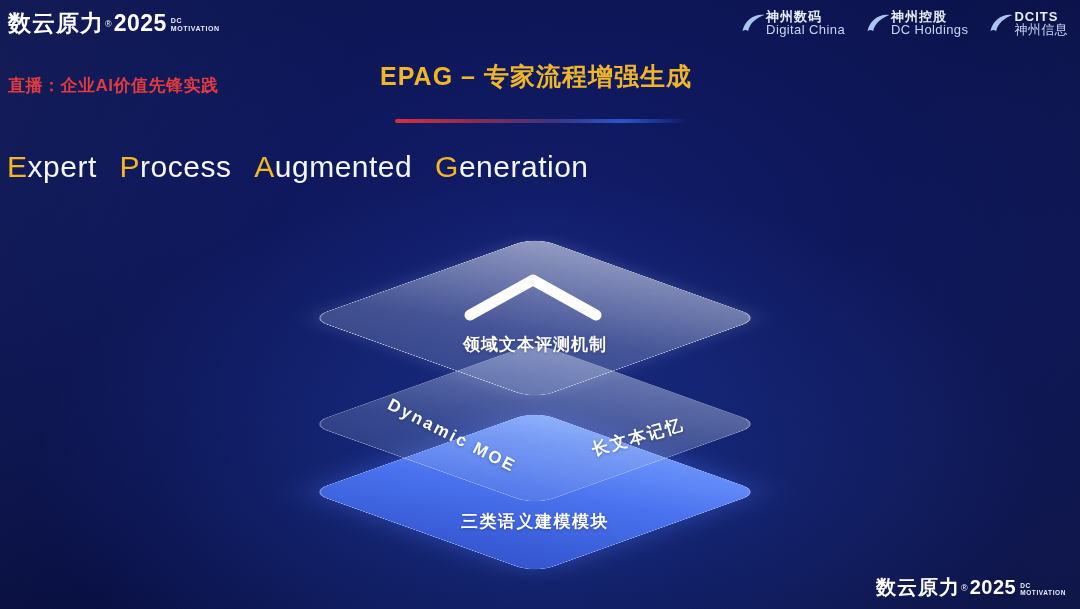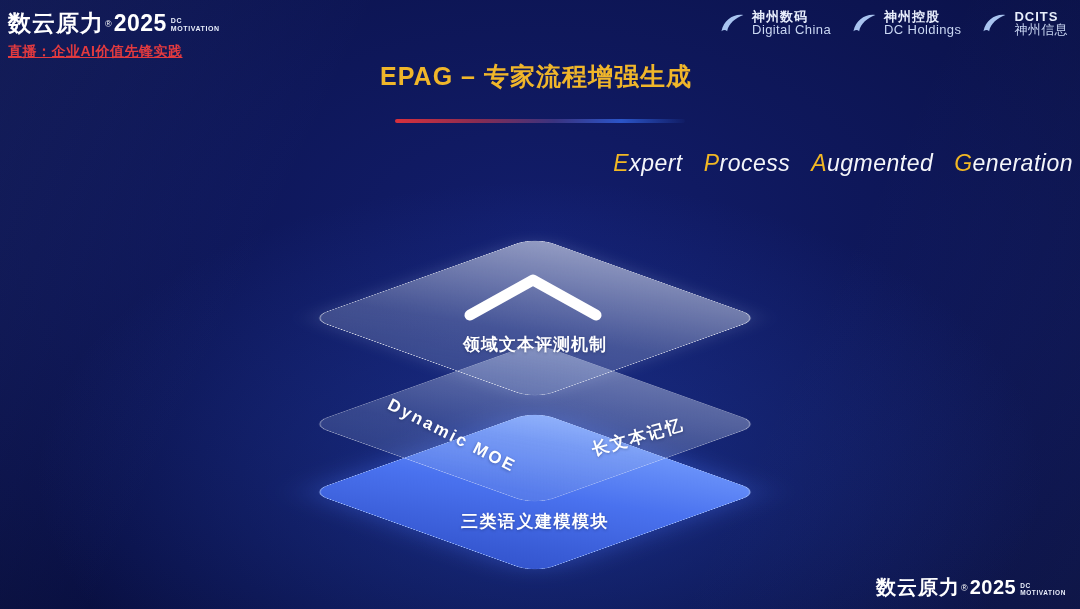--- a/index.html
+++ b/index.html
@@ -24,38 +24,38 @@
   .brand-logo .brand-reg{font-size:9px;margin:1px 2px 0 1px;}
   .brand-logo .brand-year{font-weight:bold;font-size:23px;letter-spacing:0.5px;}
   .brand-logo .brand-sub{display:flex;flex-direction:column;margin-left:4px;margin-top:3px;
     font-size:7px;font-weight:bold;letter-spacing:0.6px;line-height:8px;color:#e9eefb;}
   .logo-top-left{left:8px;top:8px;}
   .logo-bottom-right{right:14px;bottom:8px;}
   .logo-bottom-right .brand-cn,.logo-bottom-right .brand-year{font-size:20px;}
   .logo-bottom-right .brand-sub{font-size:6.5px;line-height:7px;margin-top:2px;}
 
   
-  .live-label{position:absolute;left:8px;top:43px;font-size:14px;font-weight:bold;
-    color:#e23a3f;letter-spacing:0.5px;text-decoration:underline;}
+  .live-label{position:absolute;left:8px;top:74px;font-size:17px;font-weight:bold;
+    color:#e23a3f;letter-spacing:0.5px;}
   .page-title{position:absolute;left:0;right:8px;top:60px;text-align:center;
     font-size:25px;font-weight:bold;color:#f0b62a;letter-spacing:1px;}
   .partner-logos{position:absolute;right:12px;top:10px;display:flex;gap:20px;align-items:center;}
-  .partner{display:flex;align-items:center;gap:7px;color:#e8eefc;}
+  .partner{display:flex;align-items:center;gap:0;color:#e8eefc;}
   .partner .p-texts{display:flex;flex-direction:column;line-height:13px;}
   .partner .p-name{font-size:13px;font-weight:bold;letter-spacing:1px;}
   .partner .p-sub{font-size:13px;letter-spacing:0.4px;color:#c9d6f2;}
   .swoosh{width:26px;height:26px;flex:0 0 auto;}
 
   .gradient-line{position:absolute;left:50%;top:119px;transform:translateX(-50%);
     width:290px;height:4px;border-radius:2px;
     background:linear-gradient(90deg,#d8303c 0%,#8a2c52 28%,#3a3380 55%,#2b55c8 78%,rgba(43,85,200,0.05) 100%);}
 
   
-  .en-title{position:absolute;left:0;right:0;top:150px;text-align:right;
-    font-size:23px;color:#f5f6fa;letter-spacing:0.5px;font-style:italic;}
+  .en-title{position:absolute;left:0;right:0;top:150px;text-align:left;
+    font-size:30px;color:#f5f6fa;letter-spacing:0.5px;}
   .en-title .word{display:inline-block;margin:0 7px;}
   .en-title .cap{color:#f2b824;}
   .en-title .rest{color:#f5f6fa;}
 
   
   .stack{position:absolute;inset:0;}
   .diamond{position:absolute;left:535px;width:318px;height:318px;border-radius:26px;
     transform:translate(-50%,-50%) rotateX(69deg) rotateZ(45deg);}
   .d-top{top:318px;z-index:13;
     background:linear-gradient(160deg, rgba(240,245,253,0.58) 0%, rgba(190,205,235,0.28) 60%, rgba(170,188,225,0.20) 100%);

